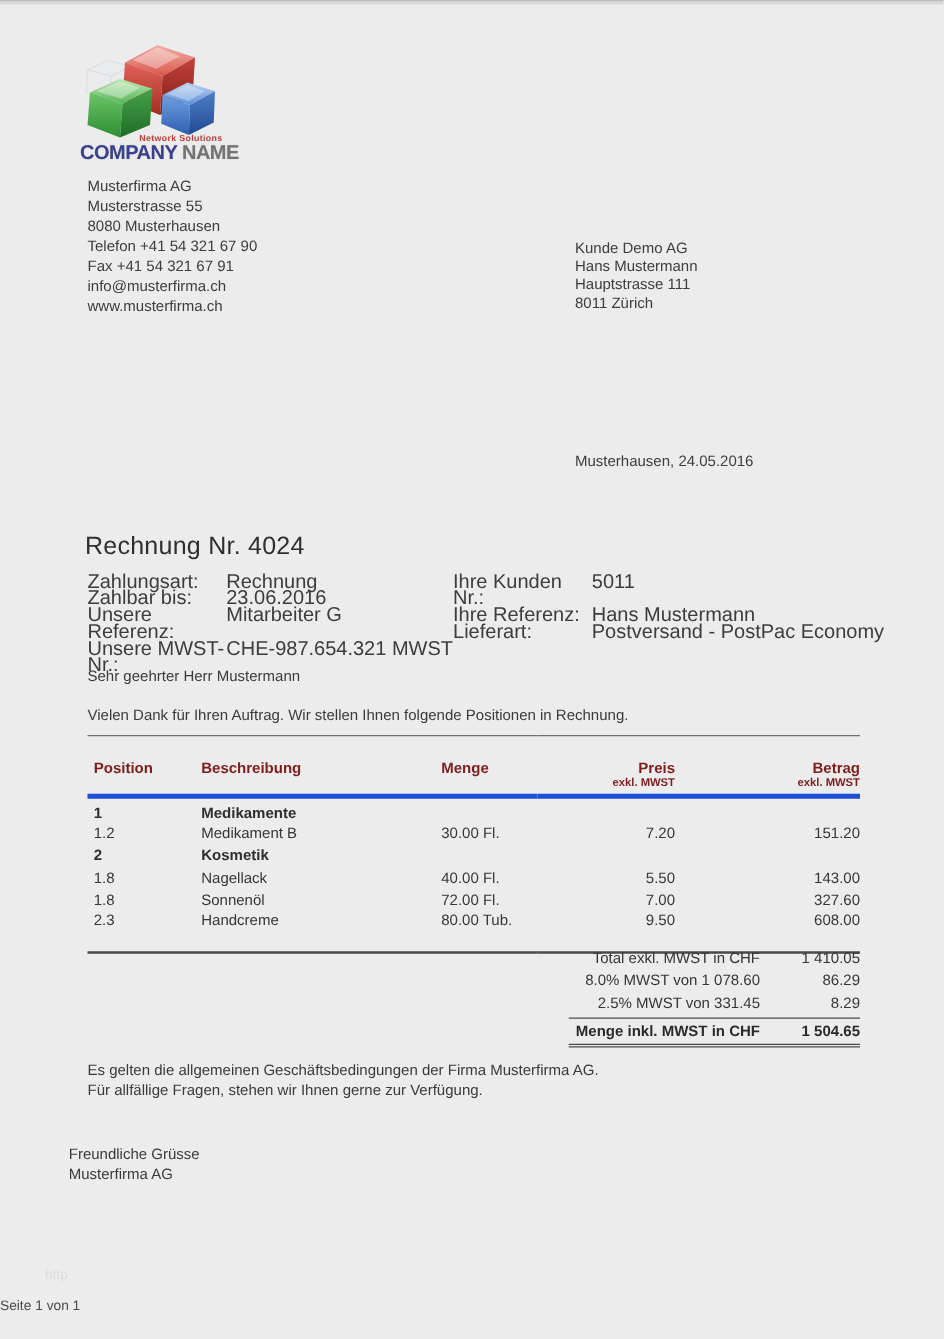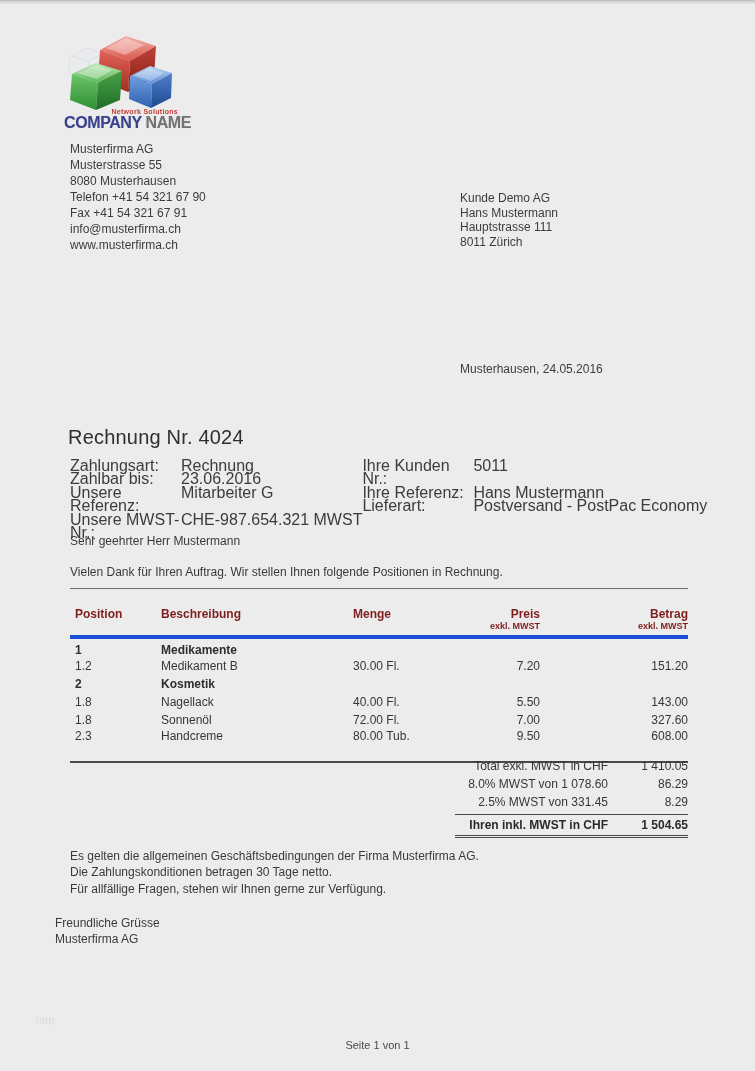--- a/index.html
+++ b/index.html
@@ -128,21 +128,21 @@
     font-size:12px; line-height:16.3px;
   }
 
   
   .watermark {
     position:absolute; left:36px; top:1014px;
     font-size:11px; color:#dcdcdc;
   }
   .page-indicator {
     position:absolute; left:0; right:0; top:1039px;
-    text-align:center; font-size:11px; color:#4a4a4a;
+    font-size:11px; color:#4a4a4a;
   }
 </style>
 </head>
 <body>
 
 <div class="page">
   <div class="top-strip"></div>
 
   <div class="logo">
     <svg width="112" height="78" viewBox="0 0 112 78">
@@ -351,29 +351,28 @@
     </div>
     <div class="totals-row">
       <span class="totals-label">8.0% MWST von 1 078.60</span>
       <span class="totals-value">86.29</span>
     </div>
     <div class="totals-row">
       <span class="totals-label">2.5% MWST von 331.45</span>
       <span class="totals-value">8.29</span>
     </div>
     <div class="totals-grand">
-      <span class="totals-label">Ihren inkl. MWST in CHF</span>
+      <span class="totals-label">Menge inkl. MWST in CHF</span>
       <span class="totals-value">1 504.65</span>
     </div>
     <div class="double-rule"></div>
   </div>
 
   <div class="closing">
     <div>Es gelten die allgemeinen Geschäftsbedingungen der Firma Musterfirma AG.</div>
-    <div>Die Zahlungskonditionen betragen 30 Tage netto.</div>
     <div>Für allfällige Fragen, stehen wir Ihnen gerne zur Verfügung.</div>
   </div>
   <div class="signoff">
     <div>Freundliche Grüsse</div>
     <div>Musterfirma AG</div>
   </div>
 
   <div class="watermark">http</div>
   <div class="page-indicator">Seite 1 von 1</div>
 </div>

